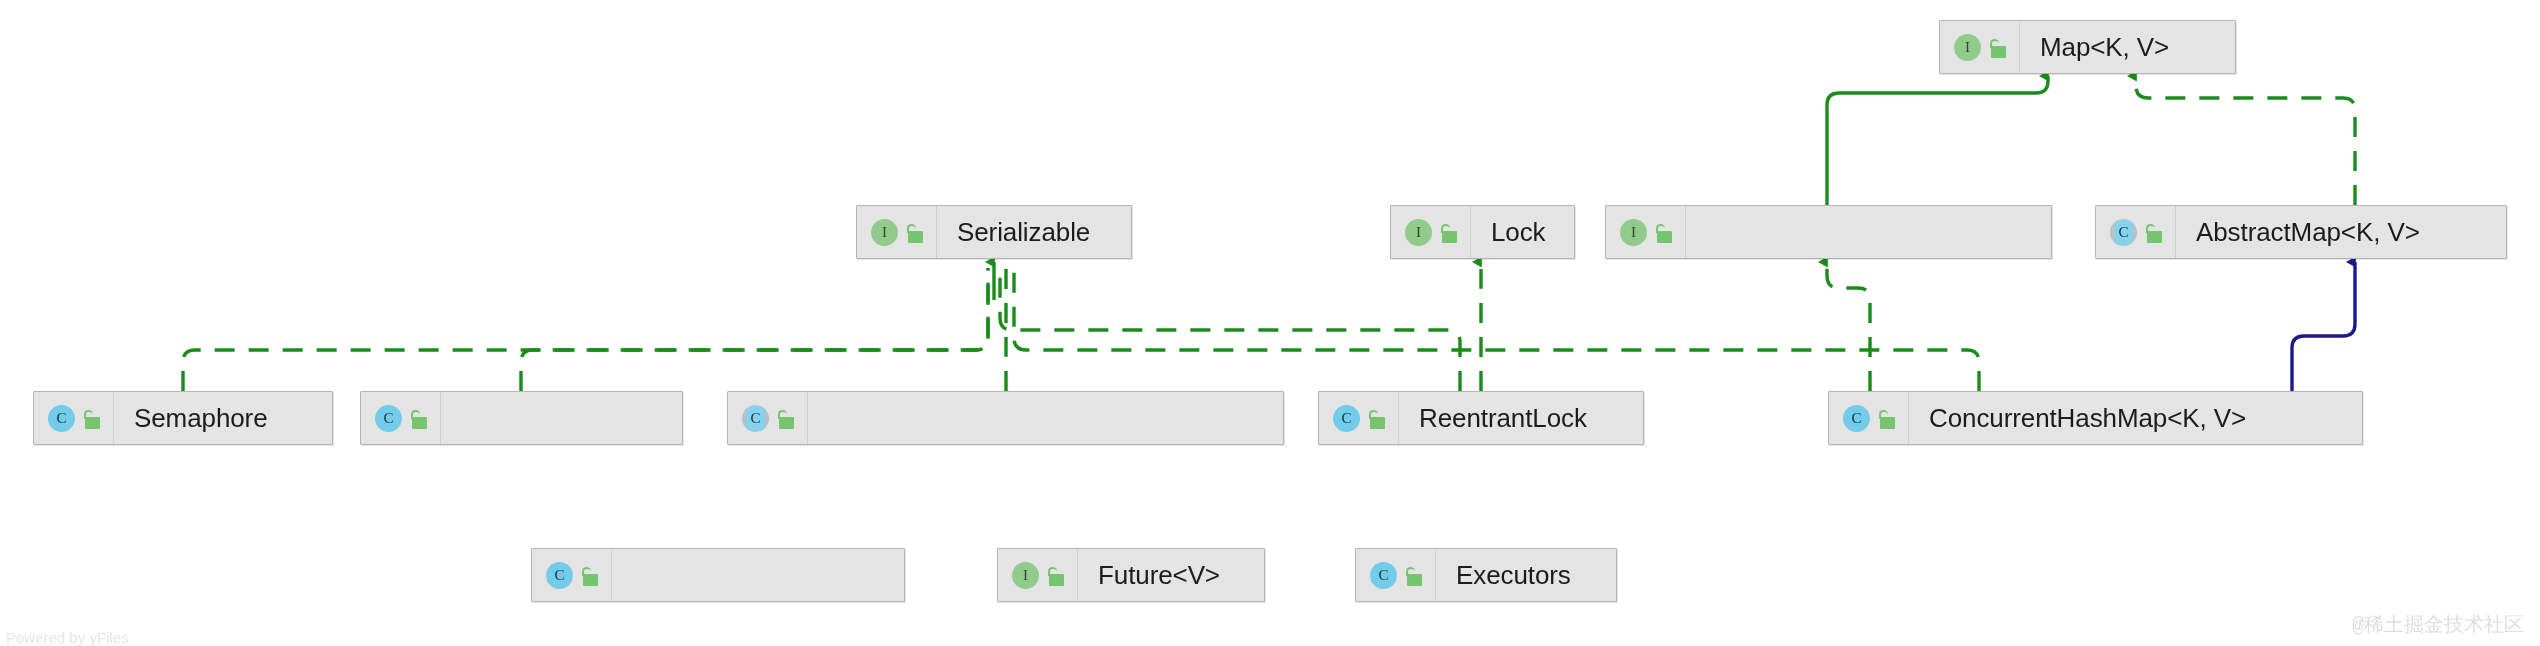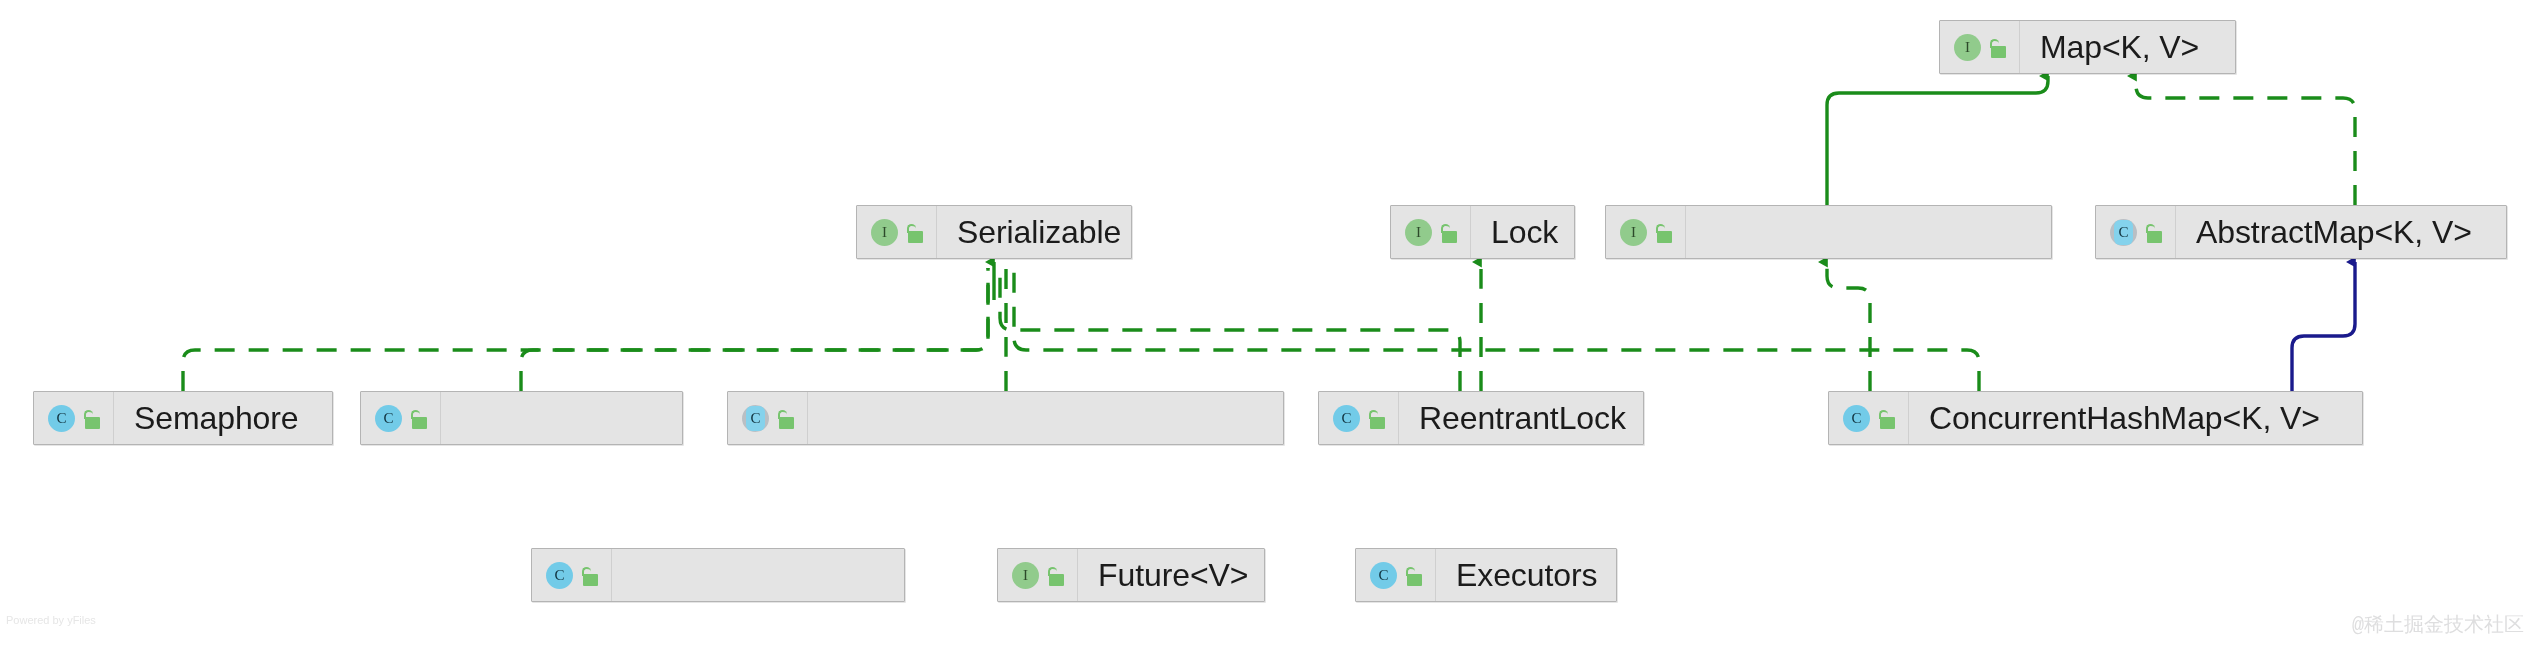--- a/index.html
+++ b/index.html
@@ -41,21 +41,21 @@
     height: 100%;
     display: flex;
     align-items: center;
     gap: 7px;
     padding: 0 11px 0 14px;
     border-right: 1px solid #cfcfcf;
     flex: 0 0 auto;
   }
   .node-label {
     padding: 0 22px 0 20px;
-    font-size: 32px;
+    font-size: 26px;
     line-height: 1;
     color: #1b1b1b;
     white-space: nowrap;
     letter-spacing: -0.1px;
   }
 
   
   .ic {
     position: relative;
     width: 27px;
@@ -159,22 +159,22 @@
     right: 16px;
     bottom: 8px;
     font-size: 20px;
     color: #dededf;
     white-space: nowrap;
     font-family: Liberation Mono, monospace;
   }
   .watermark-left {
     position: absolute;
     left: 6px;
-    bottom: 20px;
-    font-size: 11px;
+    bottom: 0;
+    font-size: 15px;
     color: #e6e6e6;
     white-space: nowrap;
   }
 </style>
 </head>
 <body>
 
 <div id="canvas">
 
   <svg id="edges" viewBox="0 0 2540 646" width="2540" height="646">

